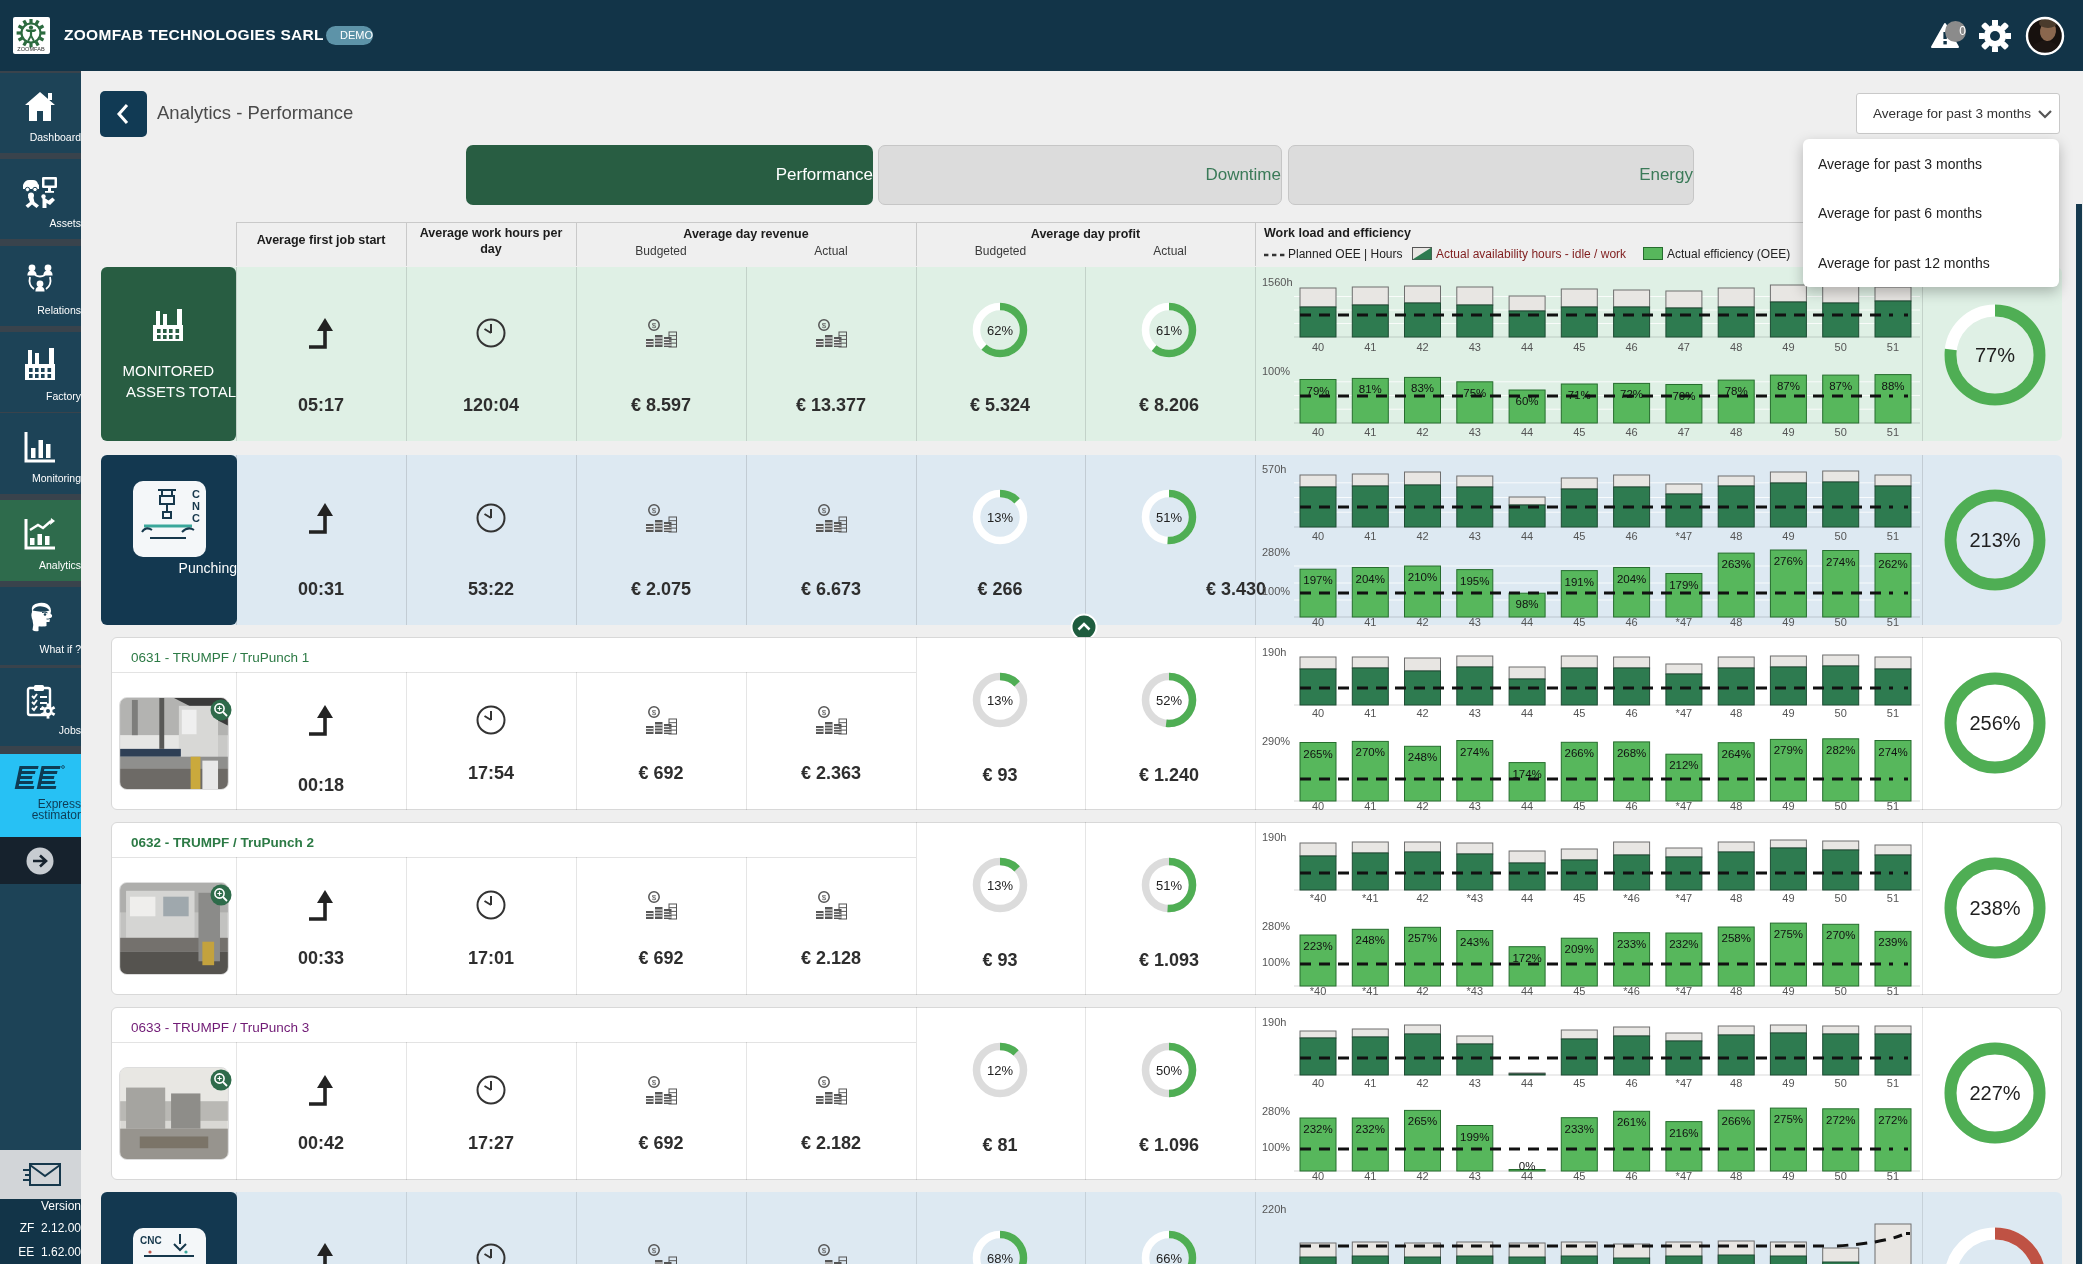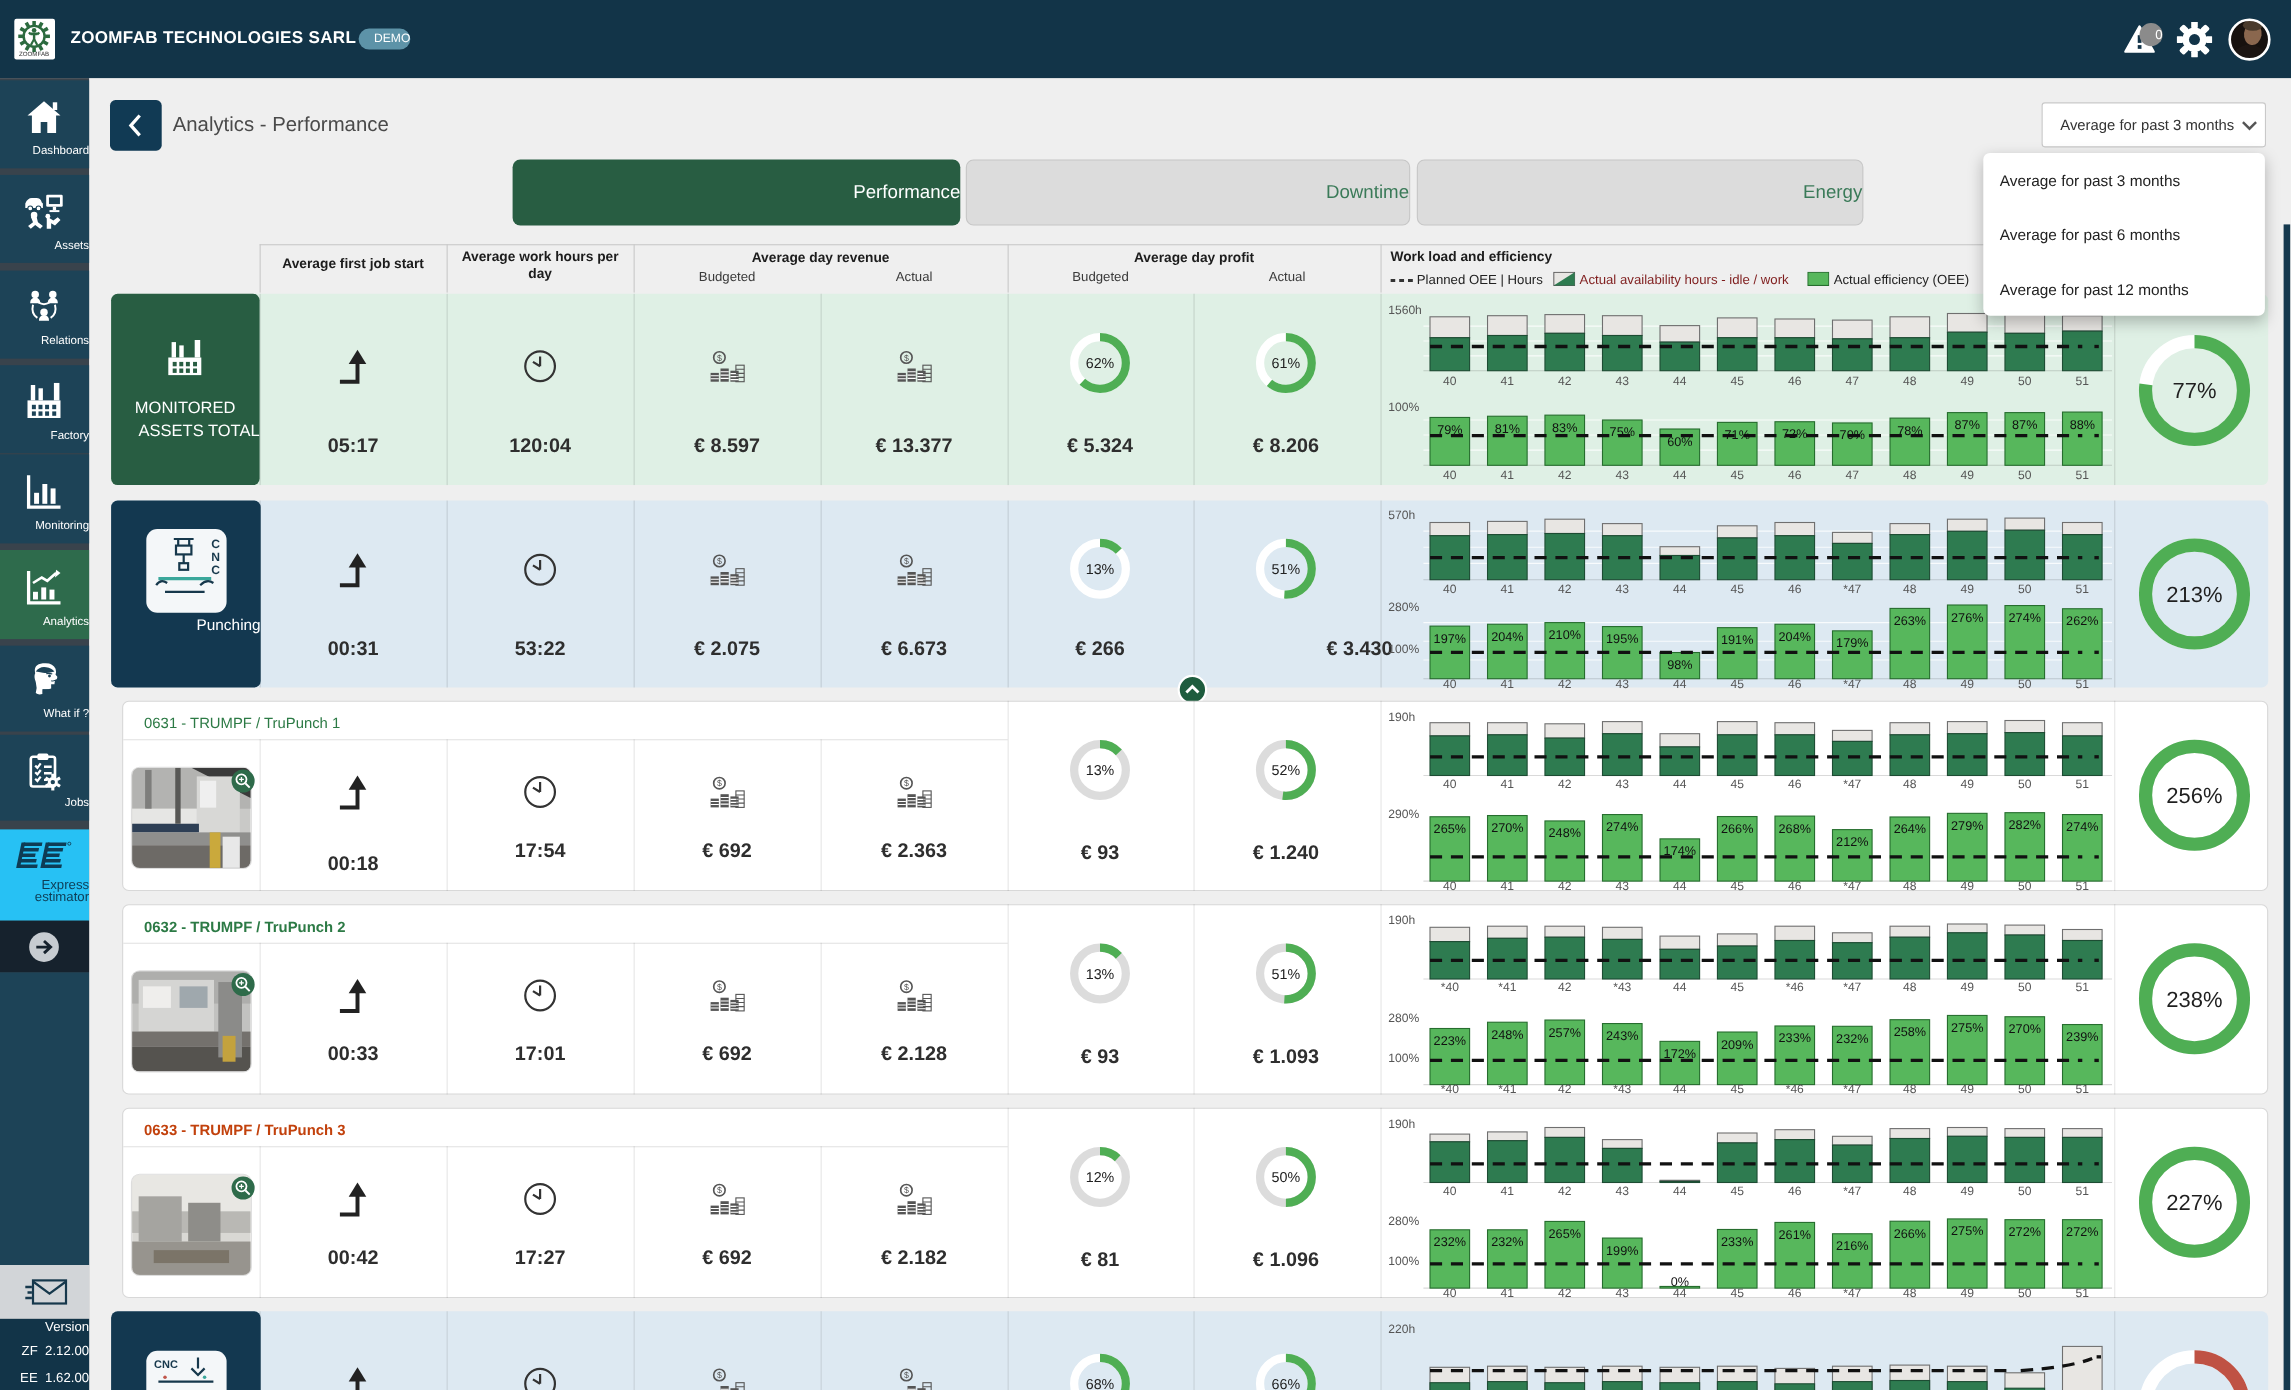--- a/index.html
+++ b/index.html
@@ -1005,21 +1005,21 @@
 <div class="wk" style="left:1710.16px;top:982px;width:52px;height:18px;">48</div>
 <div class="wk" style="left:1762.43px;top:982px;width:52px;height:18px;">49</div>
 <div class="wk" style="left:1814.7px;top:982px;width:52px;height:18px;">50</div>
 <div class="wk" style="left:1866.97px;top:982px;width:52px;height:18px;">51</div>
 <svg style="position:absolute;left:1940px;top:853px;" width="110" height="110" viewBox="0 0 110 110">
     <circle cx="55" cy="55" r="44.5" fill="none" stroke="#f2f2f2" stroke-width="12"></circle>
     <circle cx="55" cy="55" r="44.5" fill="none" stroke="#4fae54" stroke-width="12"></circle>
     <text x="55" y="62" text-anchor="middle" font-size="20" fill="#1f1f1f" font-family="Liberation Sans, sans-serif">238%</text>
   </svg>
 <div style="position:absolute;left:111px;top:1007px;width:1951px;height:173px;background:#fff;border:1px solid #d8d8d8;border-radius:6px;box-sizing:border-box"></div>
-<div class="lt" style="left:131px;top:1020px;font-size:13.5px;font-weight:bold;color:#c2410c">0633 - TRUMPF / TruPunch 3</div>
+<div class="lt" style="left:131px;top:1020px;font-size:13.5px;font-weight:normal;color:#701a75">0633 - TRUMPF / TruPunch 3</div>
 <div style="position:absolute;left:112px;top:1042px;width:804px;height:1px;background:#e3e3e3"></div>
 <div style="position:absolute;left:236px;top:1042px;width:1px;height:138px;background:rgba(0,0,0,0.10)"></div>
 <div style="position:absolute;left:406px;top:1042px;width:1px;height:138px;background:rgba(0,0,0,0.10)"></div>
 <div style="position:absolute;left:576px;top:1042px;width:1px;height:138px;background:rgba(0,0,0,0.10)"></div>
 <div style="position:absolute;left:746px;top:1042px;width:1px;height:138px;background:rgba(0,0,0,0.10)"></div>
 <div style="position:absolute;left:916px;top:1007px;width:1px;height:173px;background:rgba(0,0,0,0.10)"></div>
 <div style="position:absolute;left:1085px;top:1007px;width:1px;height:173px;background:rgba(0,0,0,0.10)"></div>
 <div style="position:absolute;left:1255px;top:1007px;width:1px;height:173px;background:rgba(0,0,0,0.10)"></div>
 <div style="position:absolute;left:1922px;top:1007px;width:1px;height:173px;background:rgba(0,0,0,0.10)"></div>
 <svg style="position:absolute;left:119px;top:1067px;border-radius:8px;border:1px solid #ddd" width="110" height="93" viewBox="0 0 110 93">

